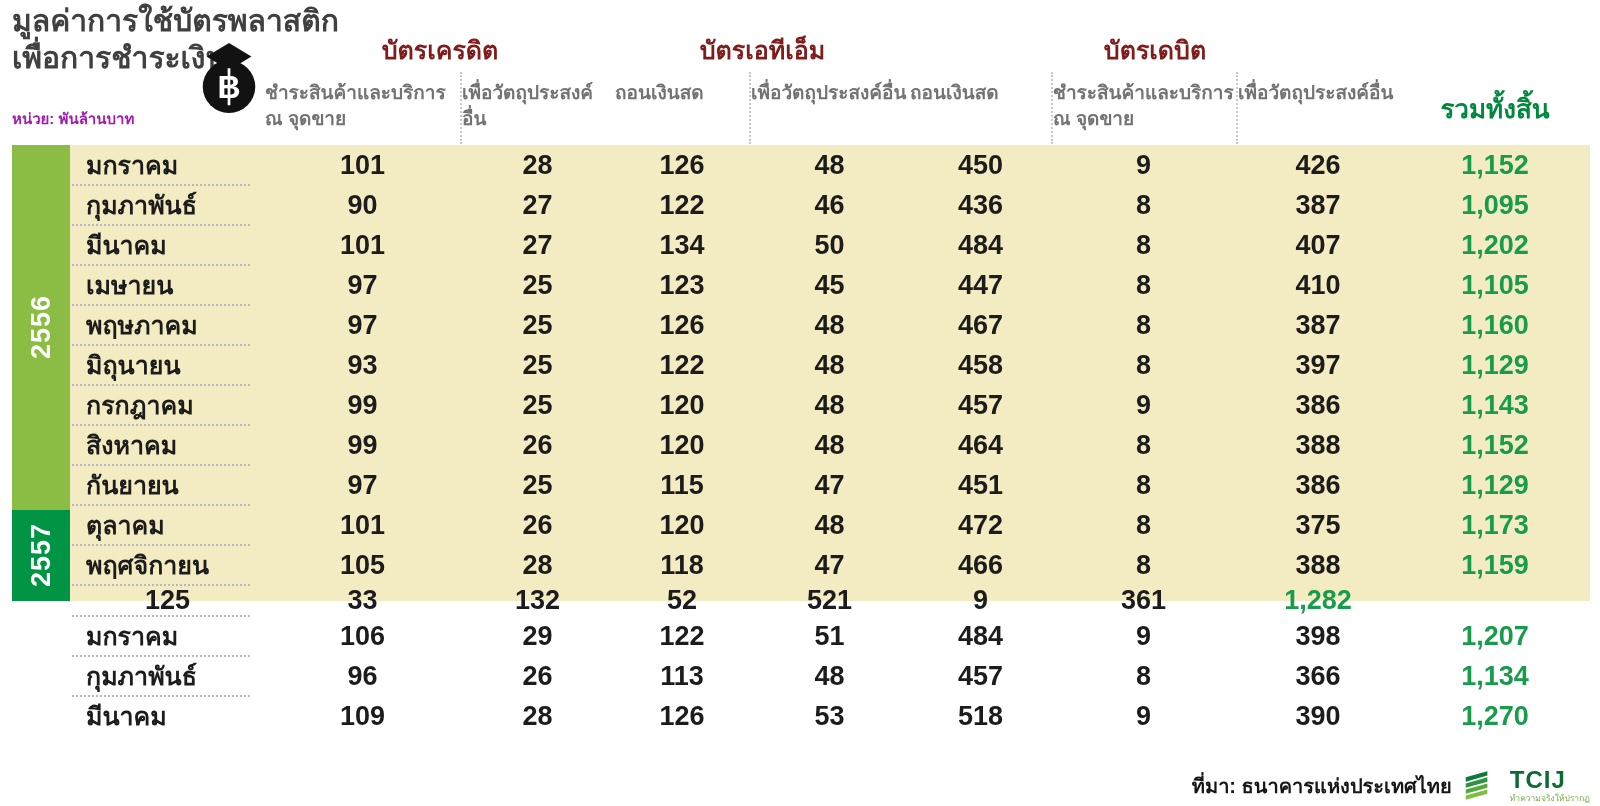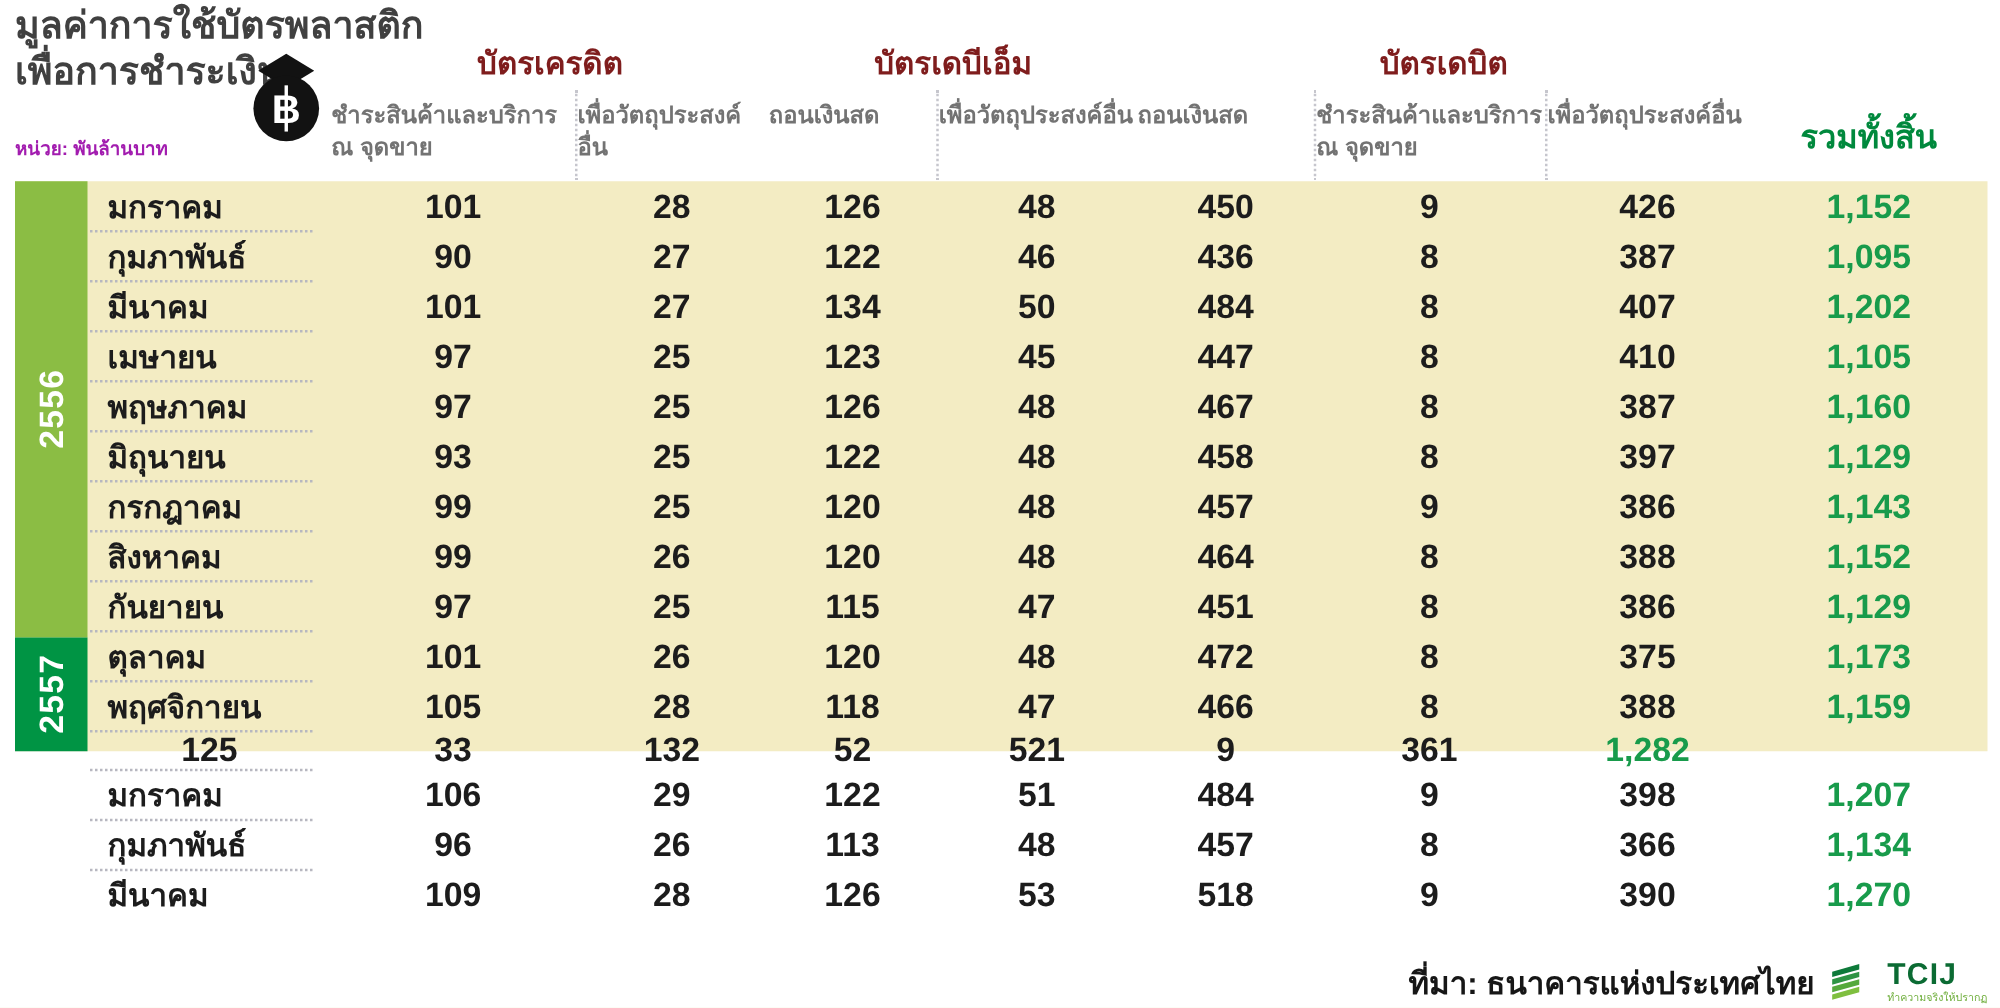--- a/index.html
+++ b/index.html
@@ -40,21 +40,21 @@
 
   .year-bar{position:absolute;left:0;width:58px;display:flex;align-items:center;justify-content:center;}
   .year-bar.y2556{background:#8BBD44;}
   .year-bar.y2557{background:#009444;}
   .year-label{writing-mode:vertical-rl;transform:rotate(180deg);color:#ffffff;
               font-size:27px;font-weight:bold;letter-spacing:1px;}
 
   
   .footer{position:absolute;left:0;top:765px;width:1600px;height:41px;background:#ffffff;
           display:flex;align-items:center;justify-content:flex-end;gap:12px;padding-right:10px;box-sizing:border-box;}
-  .source{font-size:25px;font-weight:bold;color:#161616;}
+  .source{font-size:20px;font-weight:bold;color:#161616;}
   .logo{display:flex;align-items:center;gap:20px;}
   .logo-txt{display:flex;flex-direction:column;line-height:1;}
   .logo-name{font-size:24px;font-weight:bold;color:#0B6B33;letter-spacing:1px;}
   .logo-tag{font-size:8.5px;color:#6FAE3C;margin-top:2px;}
 </style>
 </head>
 <body>
 
 <div class="canvas">
 
@@ -67,21 +67,21 @@
     <polygon points="38,1 15,15 38,29 61,15" fill="#121212"></polygon>
     <circle cx="38" cy="46" r="27" fill="#121212"></circle>
     <text x="38" y="58" text-anchor="middle" fill="#ffffff" font-family="Liberation Sans, DejaVu Sans, sans-serif" font-size="33" font-weight="bold">B</text>
     <rect x="36.6" y="27" width="2.8" height="38" fill="#ffffff"></rect>
   </svg>
 
   <div class="unit">หน่วย: พันล้านบาท</div>
 
   <div class="head">
     <div class="ghead g-credit">บัตรเครดิต</div>
-    <div class="ghead g-atm">บัตรเดบีเอ็ม</div>
+    <div class="ghead g-atm">บัตรเอทีเอ็ม</div>
     <div class="ghead g-debit">บัตรเดบิต</div>
 
     <div class="sub c1">
       <div>ชำระสินค้าและบริการ</div>
       <div>ณ จุดขาย</div>
     </div>
     <div class="sub c2 divL">
       <div>เพื่อวัตถุประสงค์อื่น</div>
     </div>
     <div class="sub c3">

